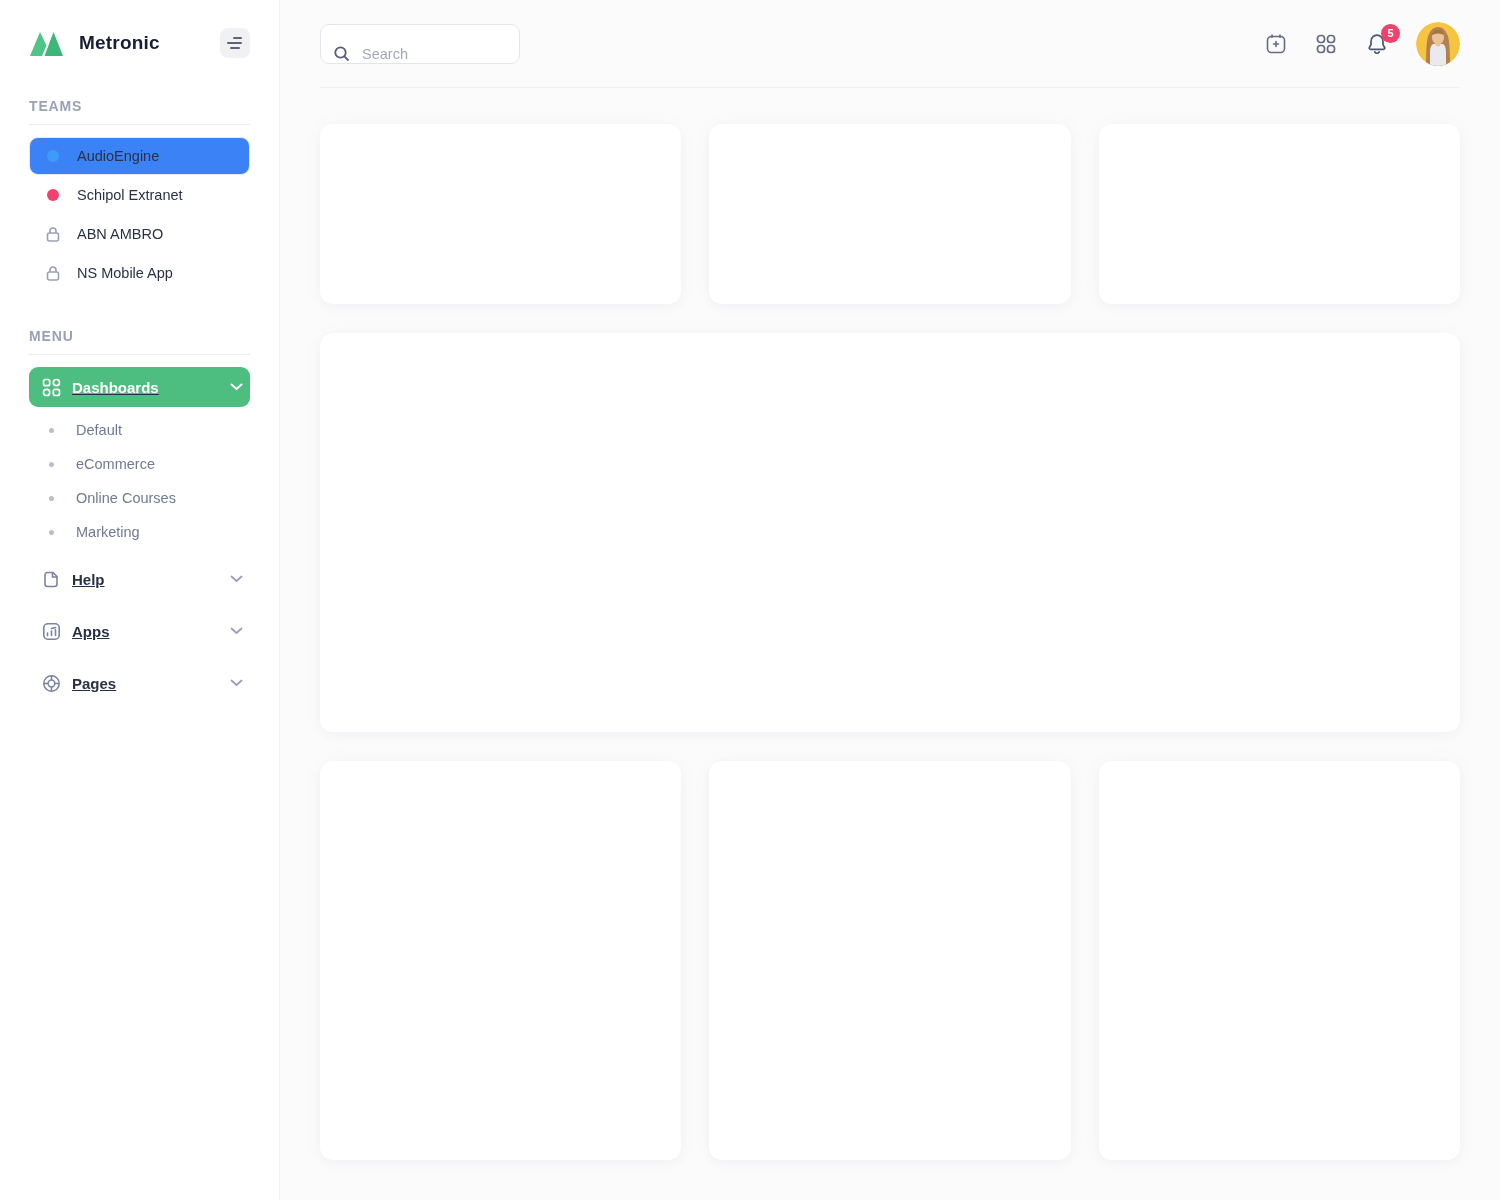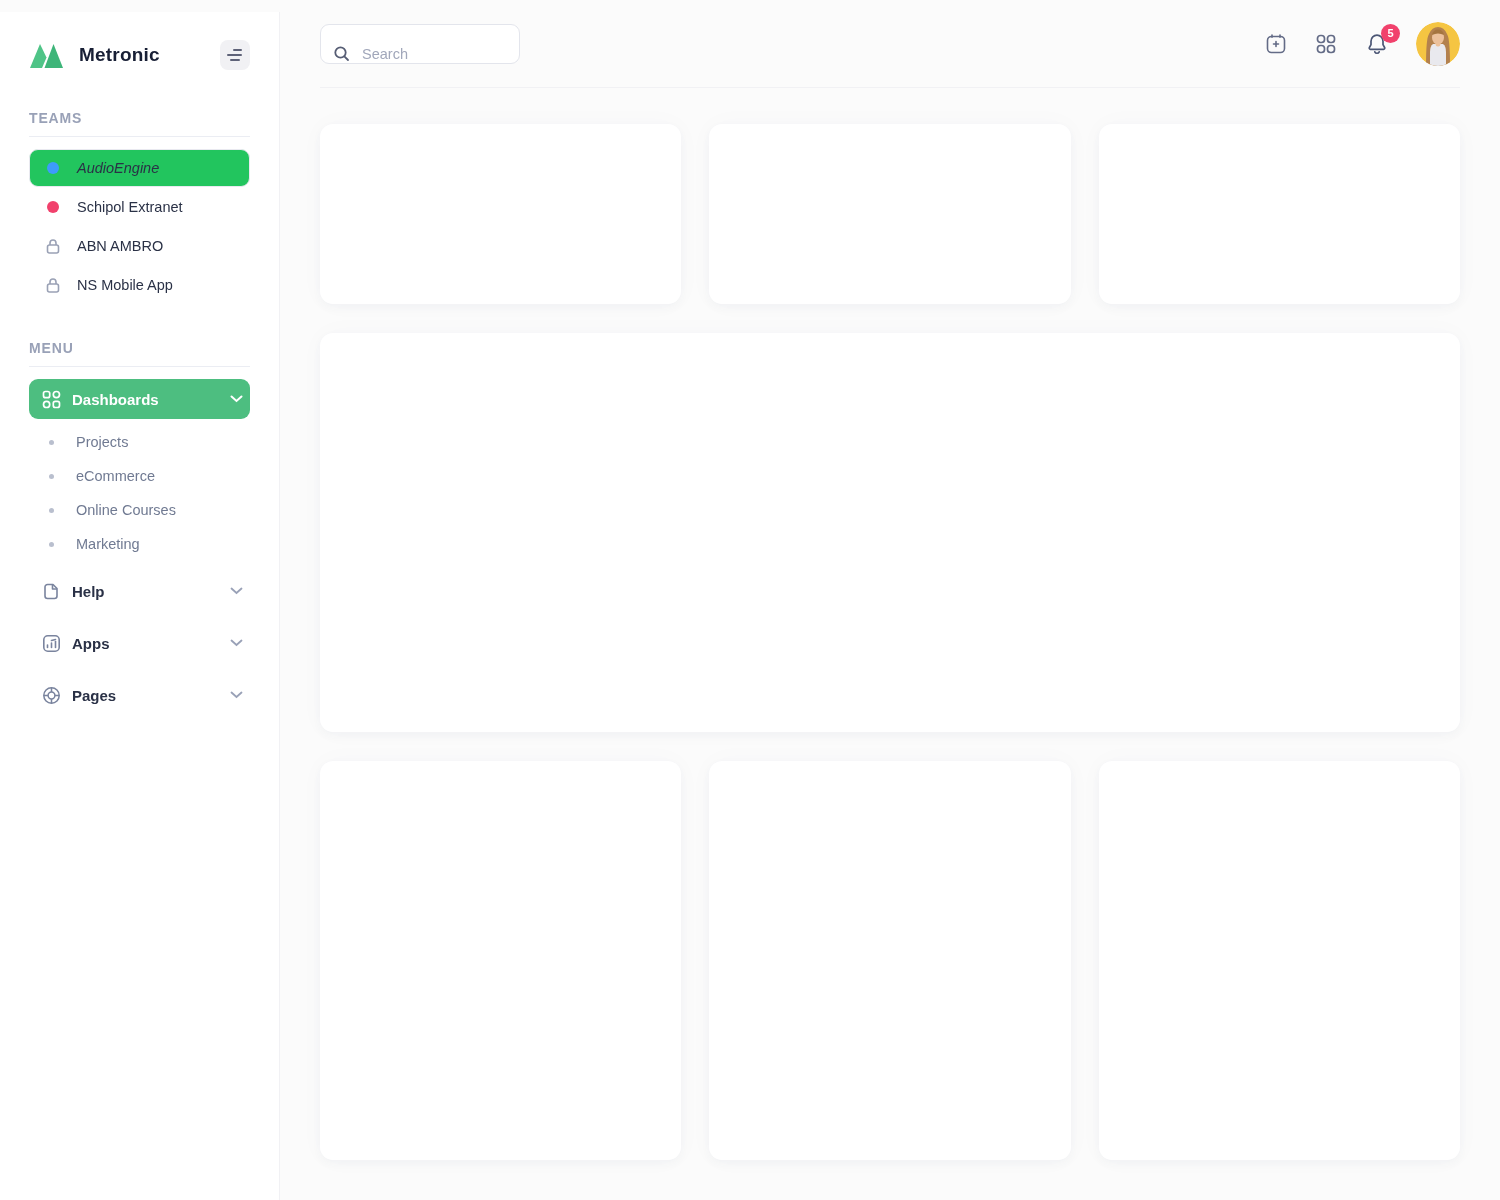--- a/index.html
+++ b/index.html
@@ -16,47 +16,47 @@
   *{box-sizing:border-box;}
   html,body{margin:0;padding:0;}
   body{
     width:1500px;height:1200px;overflow:hidden;
     background:var(--page-bg);
     font-family:"Liberation Sans", sans-serif;
     color:var(--text-dark);
   }
   
   .sidebar{
-    position:fixed;left:0;top:12px;bottom:0;width:280px;
+    position:fixed;left:0;top:0;bottom:0;width:280px;
     background:#ffffff;border-right:1px solid var(--line);
     padding:0 29px;z-index:5;
   }
   .logo-row{display:flex;align-items:center;justify-content:space-between;margin-top:24px;height:38px;}
   .logo{display:flex;align-items:center;gap:10px;}
   .logo-text{font-size:19px;font-weight:700;color:#181f35;letter-spacing:.2px;}
   .toggle-btn{
     width:30px;height:30px;border:none;border-radius:8px;background:#f1f1f4;
     display:flex;align-items:center;justify-content:center;cursor:pointer;padding:0;
   }
   .section-label{
     margin-top:36px;font-size:14px;font-weight:700;color:var(--text-faint);
     letter-spacing:.06em;text-transform:uppercase;
   }
   .section-divider{border:none;border-top:1px solid #ebedf3;margin:10px 0 12px 0;}
   .team-item{
     display:flex;align-items:center;height:38px;padding:0 12px;border-radius:9px;
     border:1px solid transparent;cursor:pointer;margin-bottom:1px;
   }
-  .team-item.active{background:#22c55e;border-color:#e9e9f0;font-style:italic;}
+  .team-item.active{background:#3b82f6;border-color:#e9e9f0;}
   .team-ind{width:22px;display:flex;align-items:center;justify-content:center;margin-right:13px;flex:0 0 22px;}
   .dot{width:12px;height:12px;border-radius:50%;}
   .team-label{font-size:14.5px;font-weight:500;color:#2a3146;}
   .menu-parent{
     display:flex;align-items:center;height:40px;padding:0 7px 0 12px;border-radius:9px;
-    cursor:pointer;margin-bottom:6px;
+    cursor:pointer;margin-bottom:6px;text-decoration:underline;
   }
   .menu-parent .mp-icon{width:20px;display:flex;align-items:center;justify-content:center;margin-right:11px;color:#7a849e;flex:0 0 20px;}
   .menu-parent .mp-label{font-size:15px;font-weight:700;color:#2a3146;flex:1;}
   .menu-parent .mp-chevron{color:#99a1b7;display:flex;}
   .menu-parent.active{background:var(--accent-green);}
   .menu-parent.active .mp-icon,
   .menu-parent.active .mp-label,
   .menu-parent.active .mp-chevron{color:#ffffff;}
   .submenu{list-style:none;margin:6px 0 10px 0;padding:0;}
   .submenu li{
@@ -180,21 +180,21 @@
       <span class="mp-chevron">
         <svg width="13" height="8" viewBox="0 0 13 8" fill="none" stroke="currentColor" stroke-width="2" stroke-linecap="round">
             <path d="M1.5 1.5 L6.5 6 L11.5 1.5"></path>
           </svg>
       </span>
     </div>
 
     <ul class="submenu">
       <li>
         <span class="bullet"></span>
-        <span class="sub-label">Projects</span>
+        <span class="sub-label">Default</span>
       </li>
       <li>
         <span class="bullet"></span>
         <span class="sub-label">eCommerce</span>
       </li>
       <li>
         <span class="bullet"></span>
         <span class="sub-label">Online Courses</span>
       </li>
       <li>

